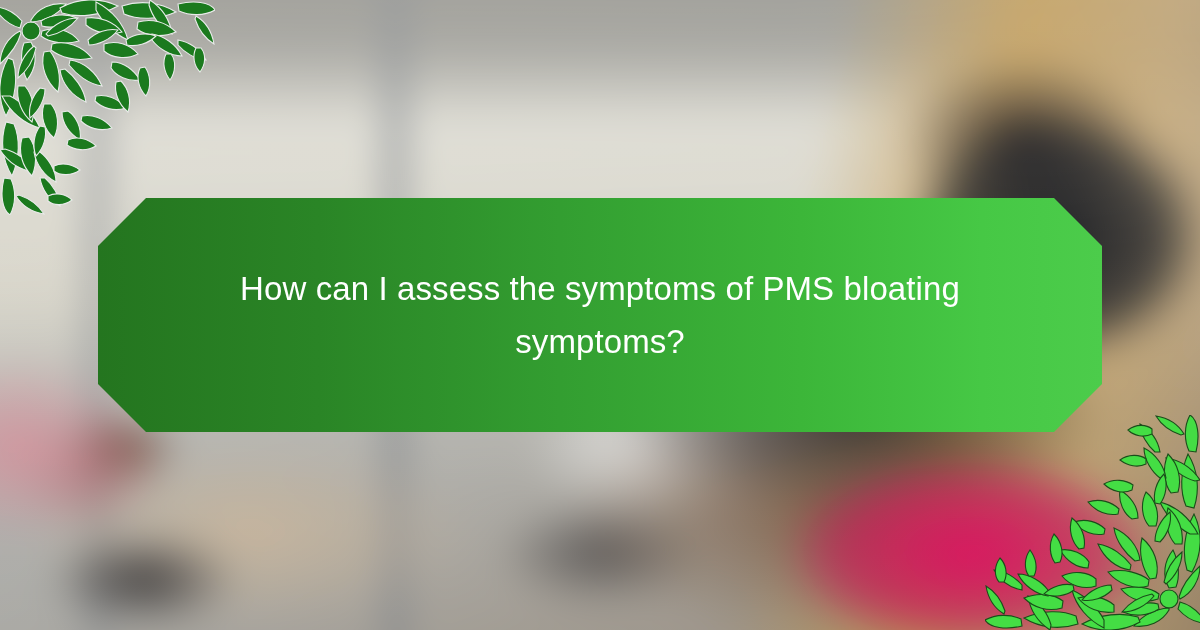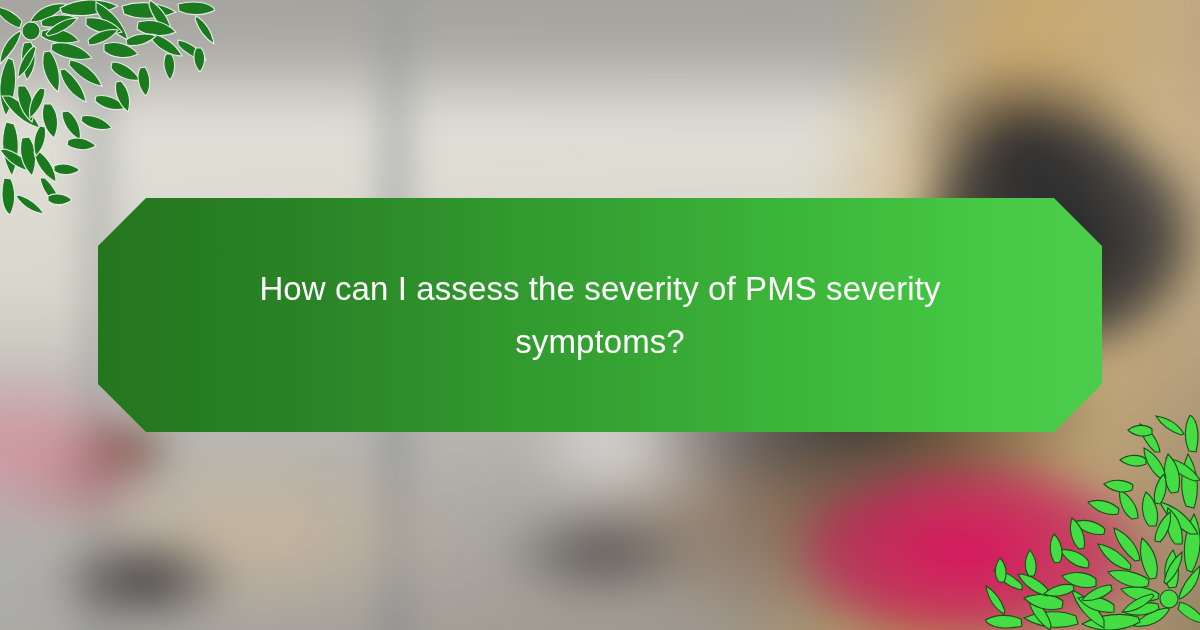--- a/index.html
+++ b/index.html
@@ -246,16 +246,16 @@
       <path d="M68 140 C76 136 88 138 96 146 C86 152 74 150 67 145 Z"></path>
       <path d="M140 68 C136 76 138 88 146 96 C152 86 150 74 145 67 Z"></path>
       <path d="M54 166 C62 162 72 164 80 170 C72 176 60 176 54 171 Z"></path>
       <path d="M166 54 C162 62 164 72 170 80 C176 72 176 60 171 54 Z"></path>
       <path d="M48 196 C56 192 66 194 72 200 C64 206 54 206 48 201 Z"></path>
       <path d="M196 48 C192 56 194 66 200 72 C206 64 206 54 201 48 Z"></path>
     </g>
   </svg>
 
   <div class="banner">
-    <h1 class="banner-title">How can I assess the severity of PMS severity symptoms?</h1>
+    <h1 class="banner-title">How can I assess the symptoms of PMS bloating symptoms?</h1>
   </div>
 
 </div>
 
 </body></html>

